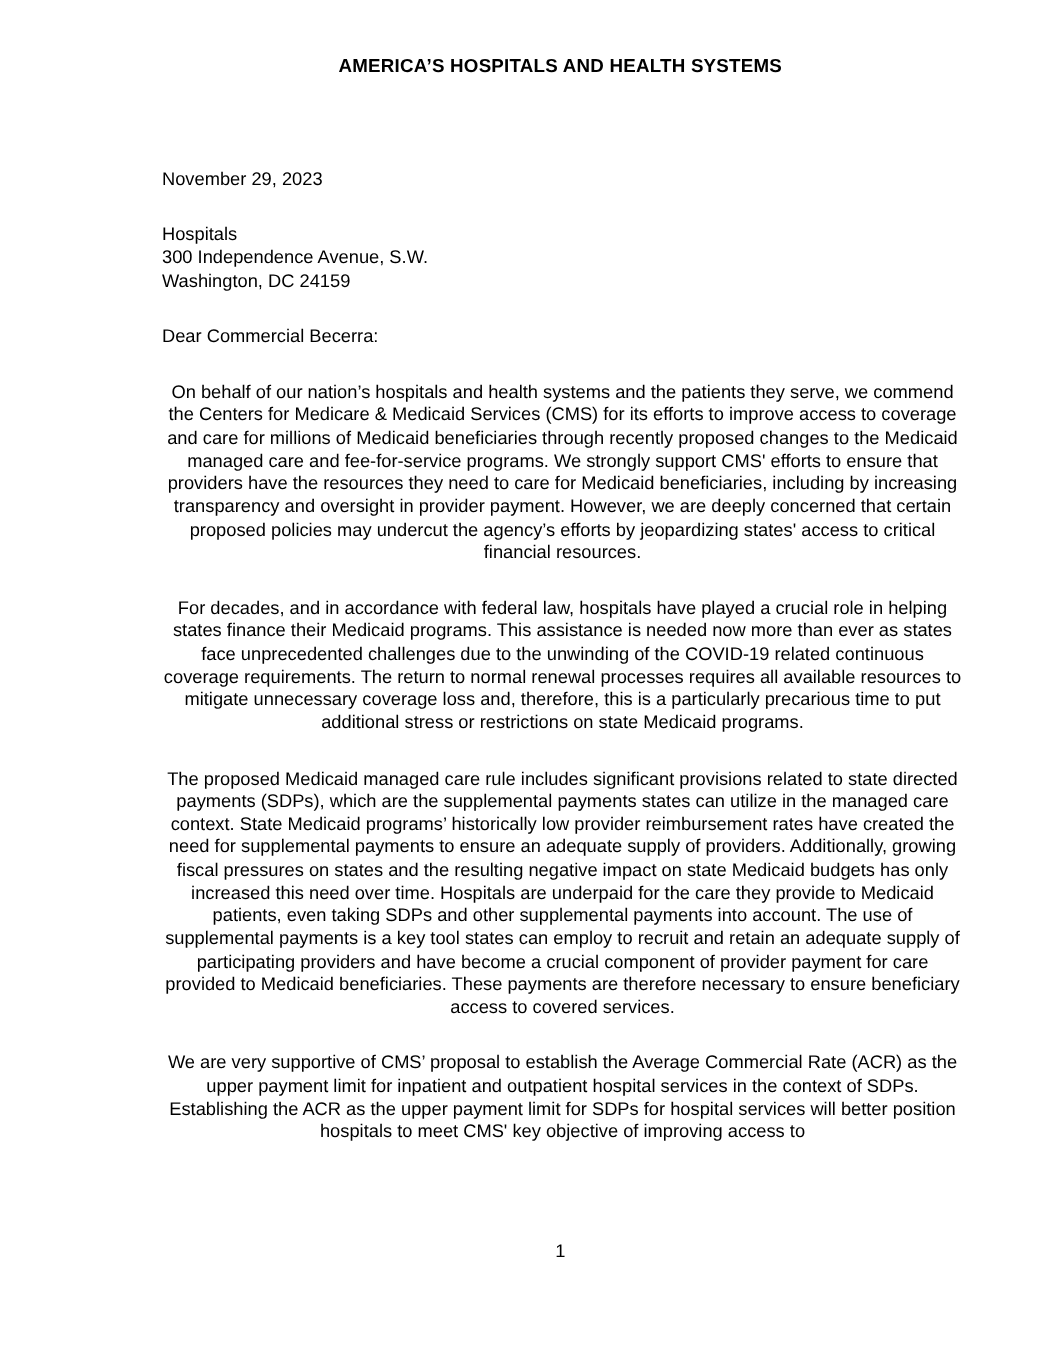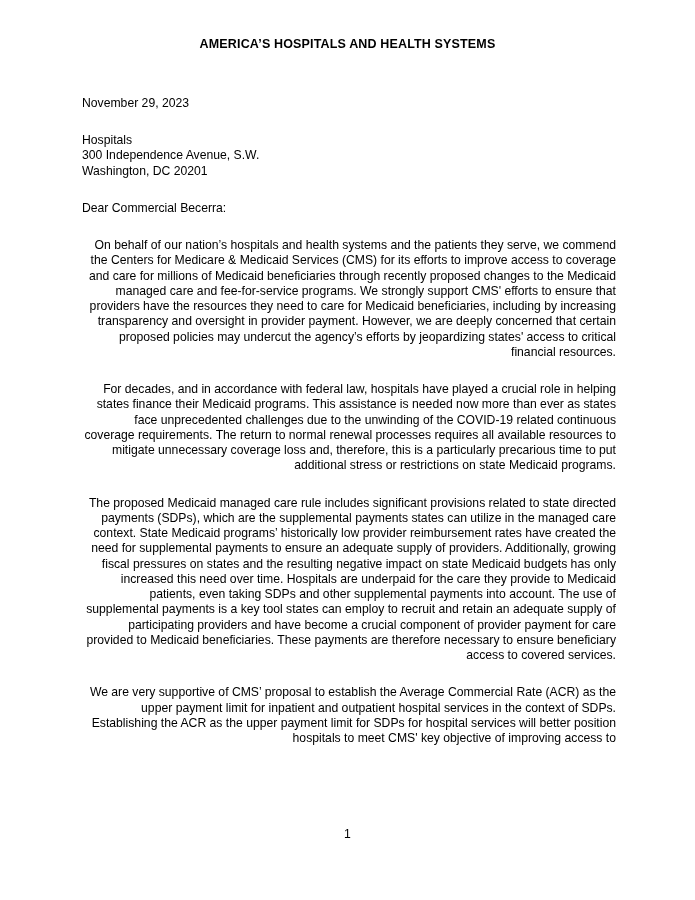--- a/index.html
+++ b/index.html
@@ -14,37 +14,38 @@
     -webkit-font-smoothing: antialiased;
   }
 
   .page {
     position: relative;
     width: 645px;
     height: 900px;
     background: #ffffff;
     overflow: hidden;
     box-sizing: border-box;
+    margin-left: 26px;
   }
 
   .letterhead {
     position: absolute;
     top: 37px;
     left: 0;
     width: 695px;
     text-align: center;
     font-size: 12.5px;
     font-weight: bold;
     letter-spacing: 0.15px;
     line-height: 15px;
   }
 
   .body-block {
     position: absolute;
-    top: 96px;
+    top: 112px;
     left: 82px;
     width: 534px;
   }
 
   .date-line {
     font-size: 12.2px;
     line-height: 15.2px;
     margin: 0 0 22px 0;
   }
 
@@ -62,21 +63,21 @@
   .salutation {
     font-size: 12.2px;
     line-height: 15.2px;
     margin: 0 0 22px 0;
   }
 
   .para {
     font-size: 12.2px;
     line-height: 15.25px;
     margin: 0 0 22px 0;
-    text-align: right;
+    text-align: center;
   }
 
   .para:last-child {
     margin-bottom: 0;
   }
 
   .page-number {
     position: absolute;
     top: 827px;
     left: 0;
@@ -93,21 +94,21 @@
 
   <div class="letterhead">AMERICA’S HOSPITALS AND HEALTH SYSTEMS</div>
 
   <div class="body-block">
 
     <div class="date-line">November 29, 2023</div>
 
     <div class="address-block">
       <div class="address-line">Hospitals</div>
       <div class="address-line">300 Independence Avenue, S.W.</div>
-      <div class="address-line">Washington, DC 20201</div>
+      <div class="address-line">Washington, DC 24159</div>
     </div>
 
     <div class="salutation">Dear Commercial Becerra:</div>
 
     <p class="para">On behalf of our nation’s hospitals and health systems and the patients they serve, we commend the Centers for Medicare &amp; Medicaid Services (CMS) for its efforts to improve access to coverage and care for millions of Medicaid beneficiaries through recently proposed changes to the Medicaid managed care and fee-for-service programs. We strongly support CMS' efforts to ensure that providers have the resources they need to care for Medicaid beneficiaries, including by increasing transparency and oversight in provider payment. However, we are deeply concerned that certain proposed policies may undercut the agency’s efforts by jeopardizing states' access to critical financial resources.</p>
 
     <p class="para">For decades, and in accordance with federal law, hospitals have played a crucial role in helping states finance their Medicaid programs. This assistance is needed now more than ever as states face unprecedented challenges due to the unwinding of the COVID-19 related continuous coverage requirements. The return to normal renewal processes requires all available resources to mitigate unnecessary coverage loss and, therefore, this is a particularly precarious time to put additional stress or restrictions on state Medicaid programs.</p>
 
     <p class="para">The proposed Medicaid managed care rule includes significant provisions related to state directed payments (SDPs), which are the supplemental payments states can utilize in the managed care context. State Medicaid programs’ historically low provider reimbursement rates have created the need for supplemental payments to ensure an adequate supply of providers. Additionally, growing fiscal pressures on states and the resulting negative impact on state Medicaid budgets has only increased this need over time. Hospitals are underpaid for the care they provide to Medicaid patients, even taking SDPs and other supplemental payments into account. The use of supplemental payments is a key tool states can employ to recruit and retain an adequate supply of participating providers and have become a crucial component of provider payment for care provided to Medicaid beneficiaries. These payments are therefore necessary to ensure beneficiary access to covered services.</p>
 

